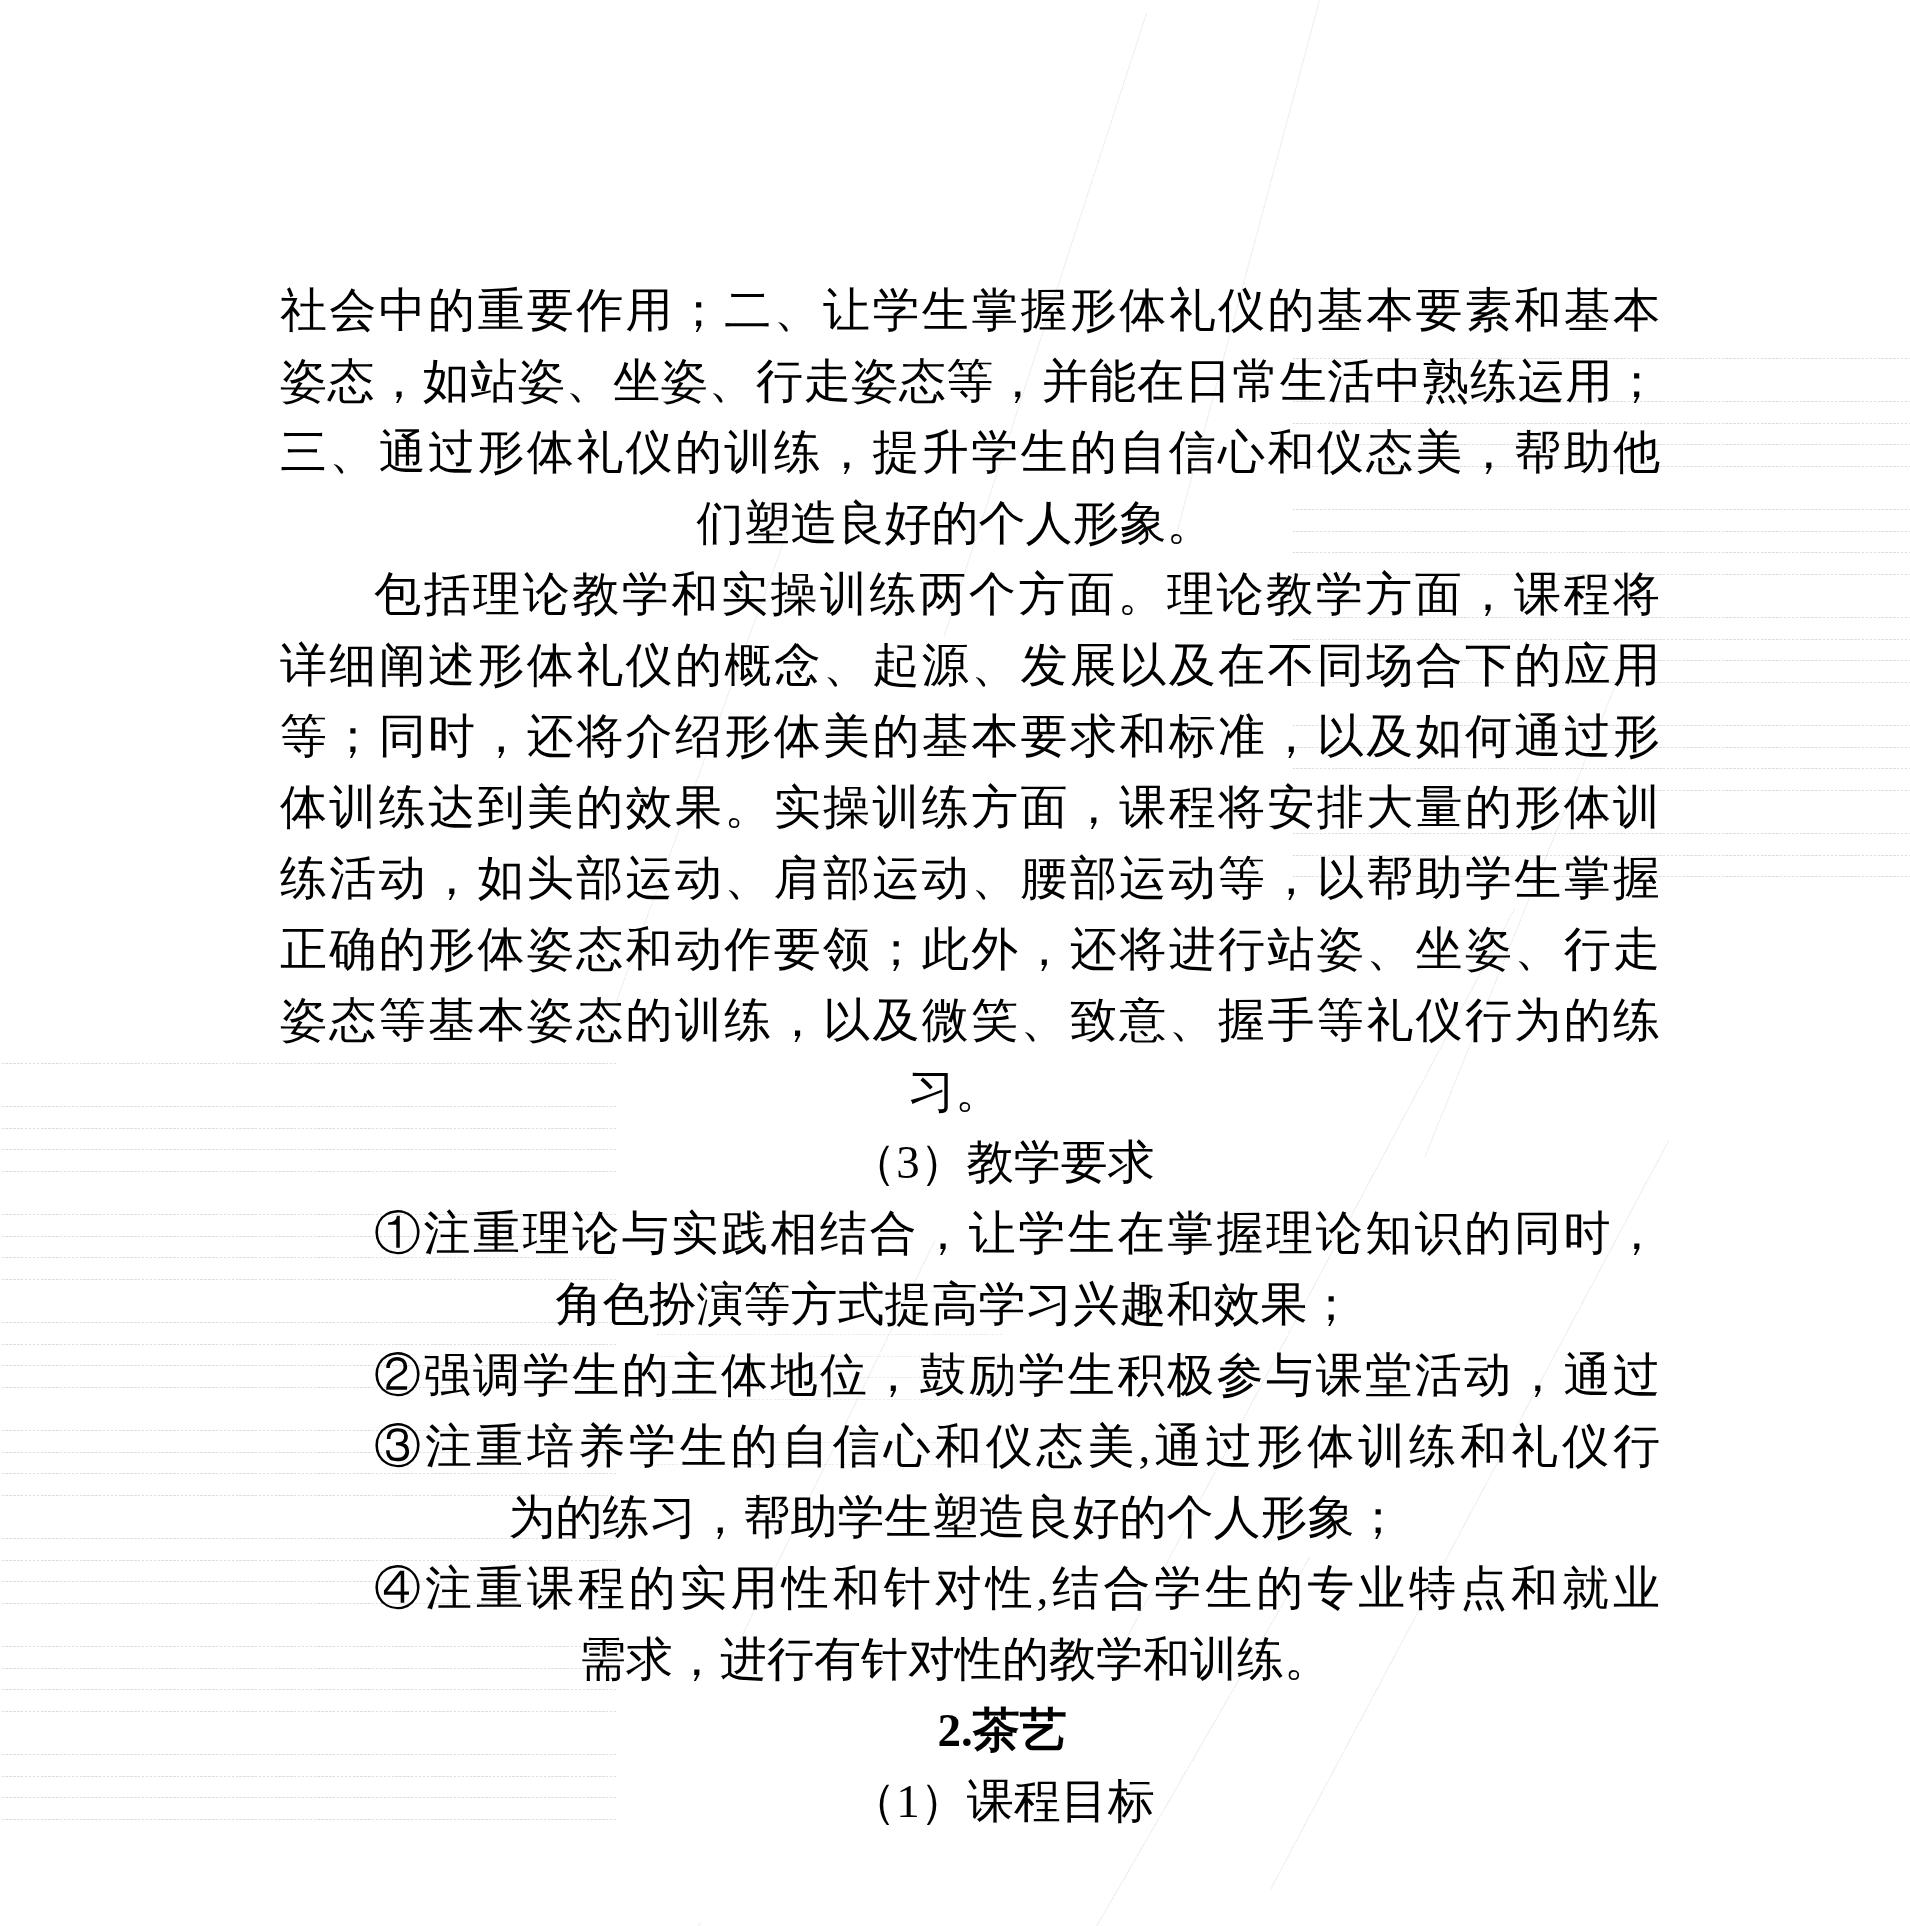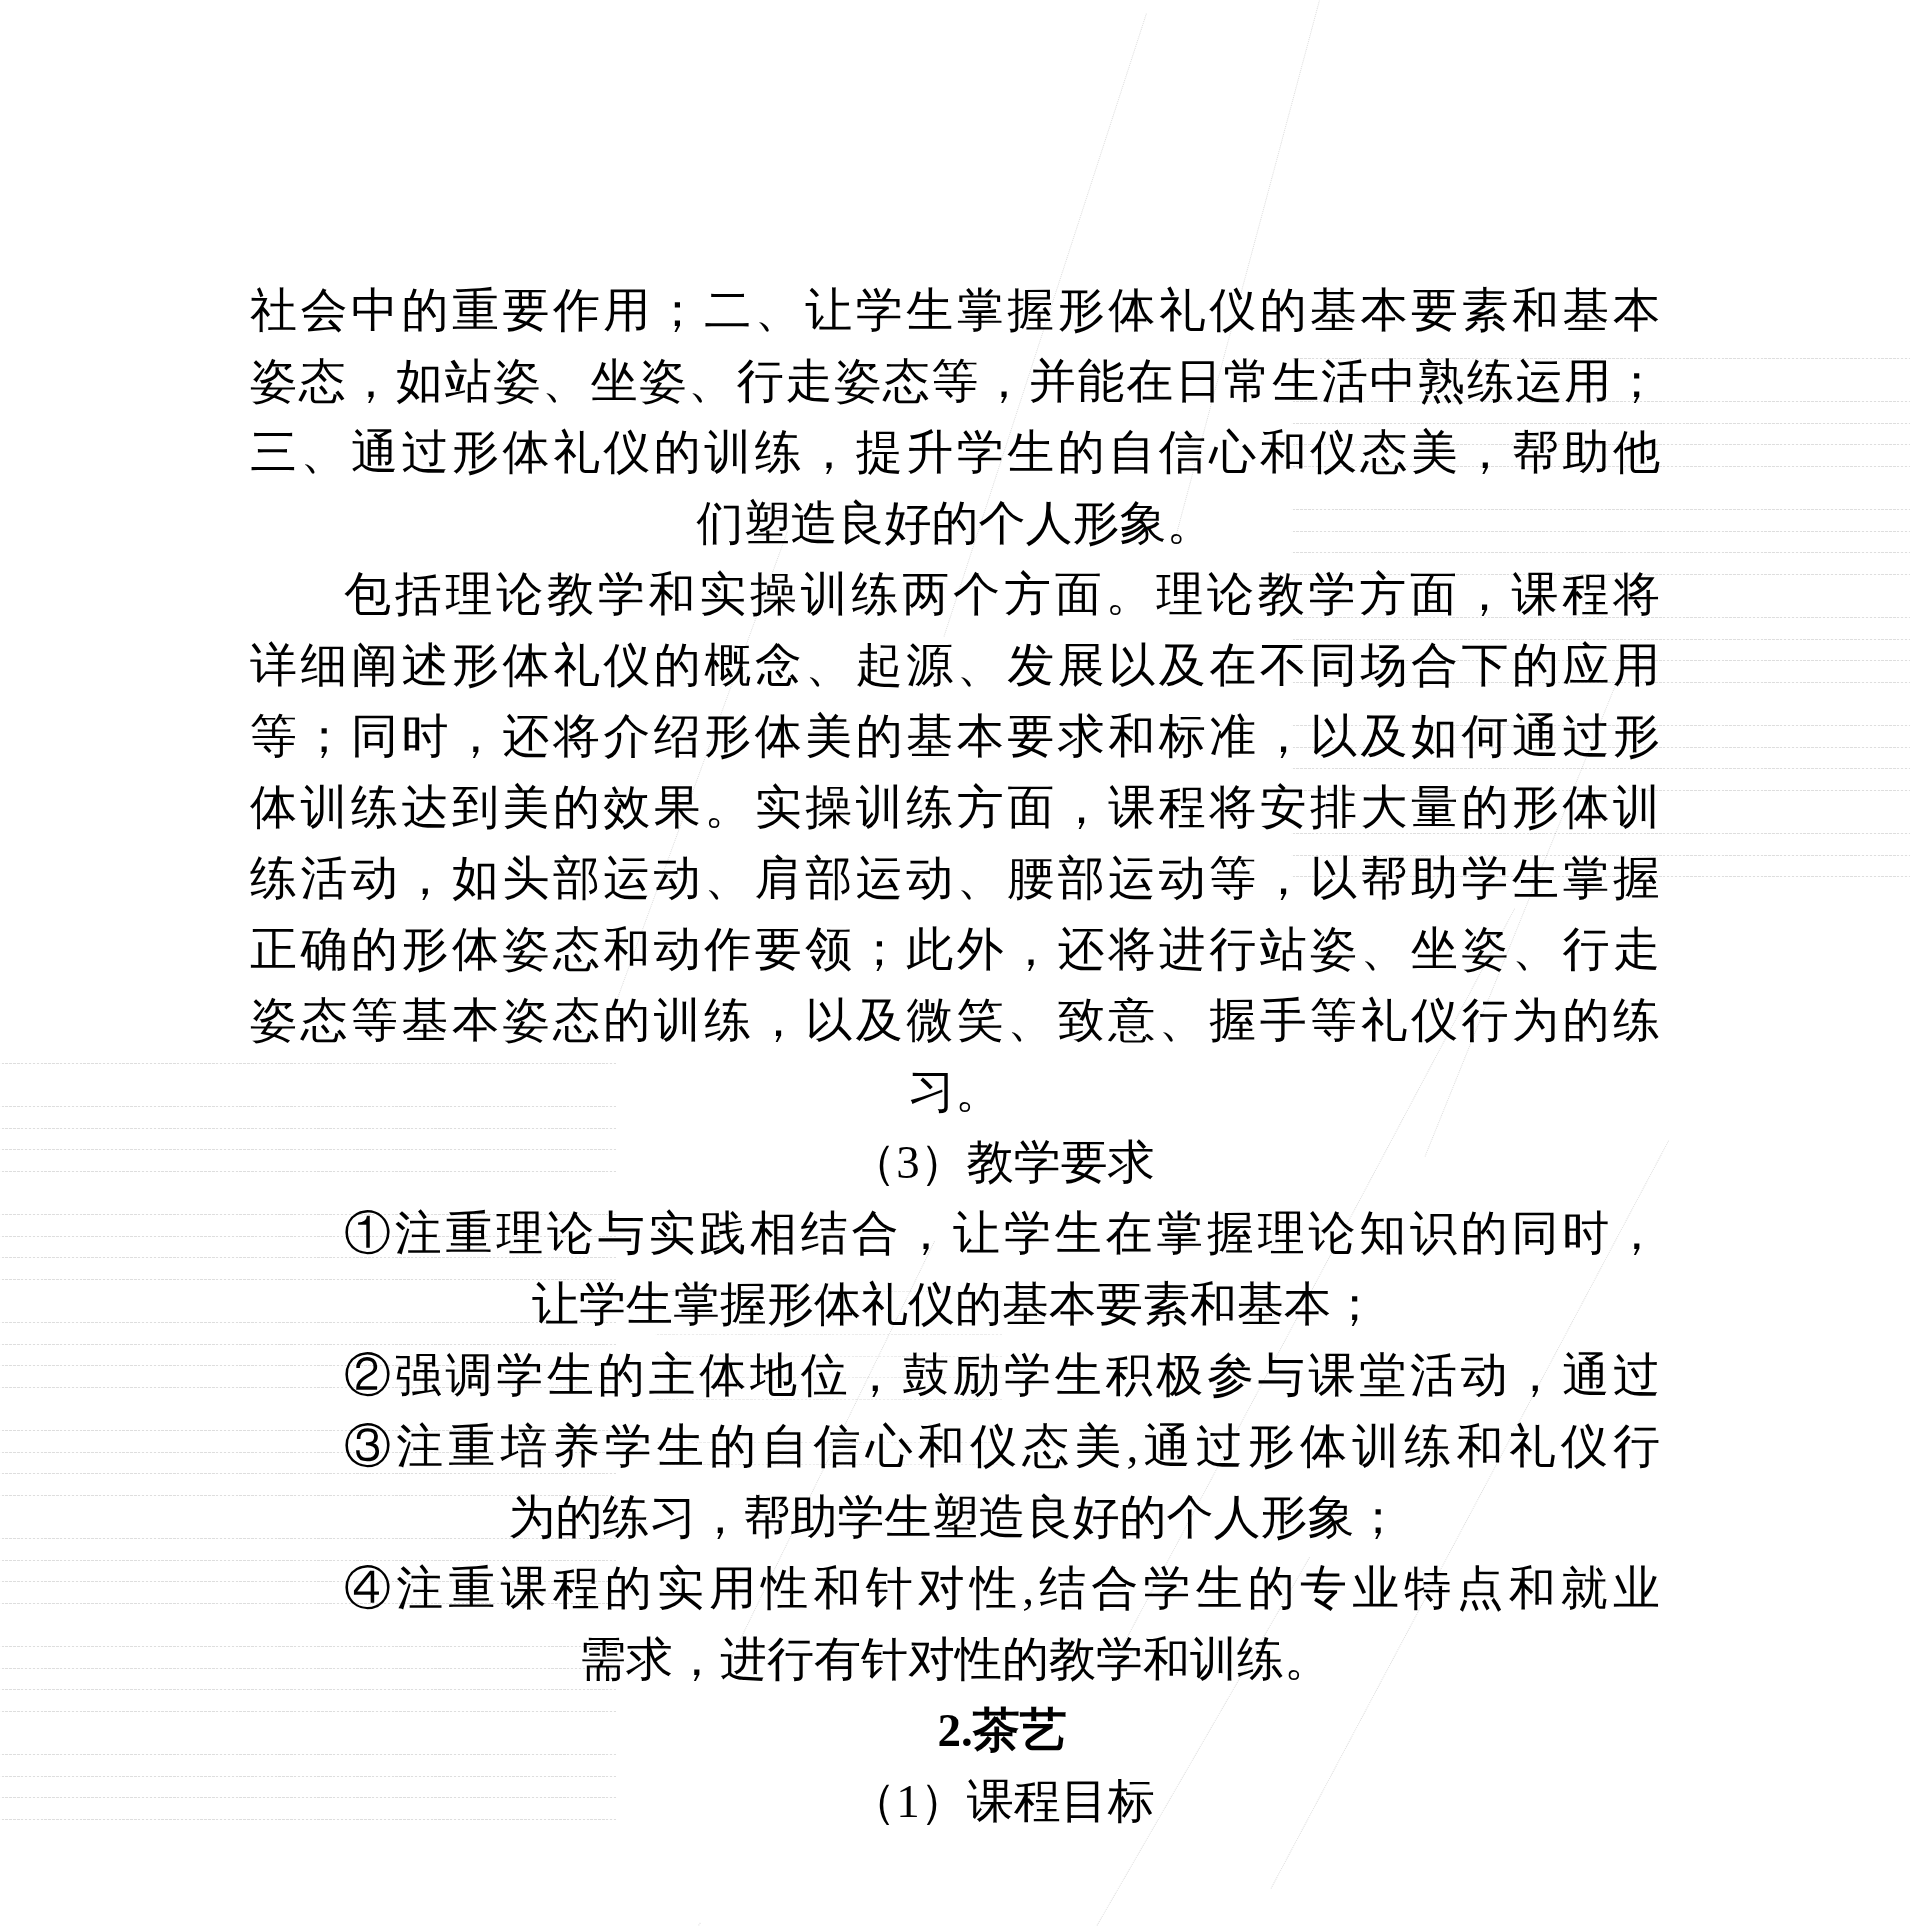--- a/index.html
+++ b/index.html
@@ -41,20 +41,21 @@
     height: 71px;
     white-space: nowrap;
     letter-spacing: 0;
     text-align: center;
   }
   .line.fill {
     white-space: normal;
     text-align: justify;
     text-align-last: justify;
     text-justify: inter-character;
+    margin-left: 30px;
   }
   .line.indent { text-indent: 94px; }
   .line.bold { font-weight: 700; }
 </style>
 </head>
 <body>
 
 <div class="page">
 
   <div class="wm">
@@ -83,21 +84,21 @@
       <div class="line fill indent">包括理论教学和实操训练两个方面。理论教学方面，课程将</div>
       <div class="line fill">详细阐述形体礼仪的概念、起源、发展以及在不同场合下的应用</div>
       <div class="line fill">等；同时，还将介绍形体美的基本要求和标准，以及如何通过形</div>
       <div class="line fill">体训练达到美的效果。实操训练方面，课程将安排大量的形体训</div>
       <div class="line fill">练活动，如头部运动、肩部运动、腰部运动等，以帮助学生掌握</div>
       <div class="line fill">正确的形体姿态和动作要领；此外，还将进行站姿、坐姿、行走</div>
       <div class="line fill">姿态等基本姿态的训练，以及微笑、致意、握手等礼仪行为的练</div>
       <div class="line">习。</div>
       <div class="line indent">（3）教学要求</div>
       <div class="line fill indent">①注重理论与实践相结合，让学生在掌握理论知识的同时，</div>
-      <div class="line">让学生掌握形体礼仪的基本要素和基本；</div>
+      <div class="line">角色扮演等方式提高学习兴趣和效果；</div>
       <div class="line fill indent">②强调学生的主体地位，鼓励学生积极参与课堂活动，通过</div>
       <div class="line fill indent">③注重培养学生的自信心和仪态美,通过形体训练和礼仪行</div>
       <div class="line">为的练习，帮助学生塑造良好的个人形象；</div>
       <div class="line fill indent">④注重课程的实用性和针对性,结合学生的专业特点和就业</div>
       <div class="line">需求，进行有针对性的教学和训练。</div>
       <div class="line indent bold">2.茶艺</div>
       <div class="line indent">（1）课程目标</div>
     </main>
 
 </div>

